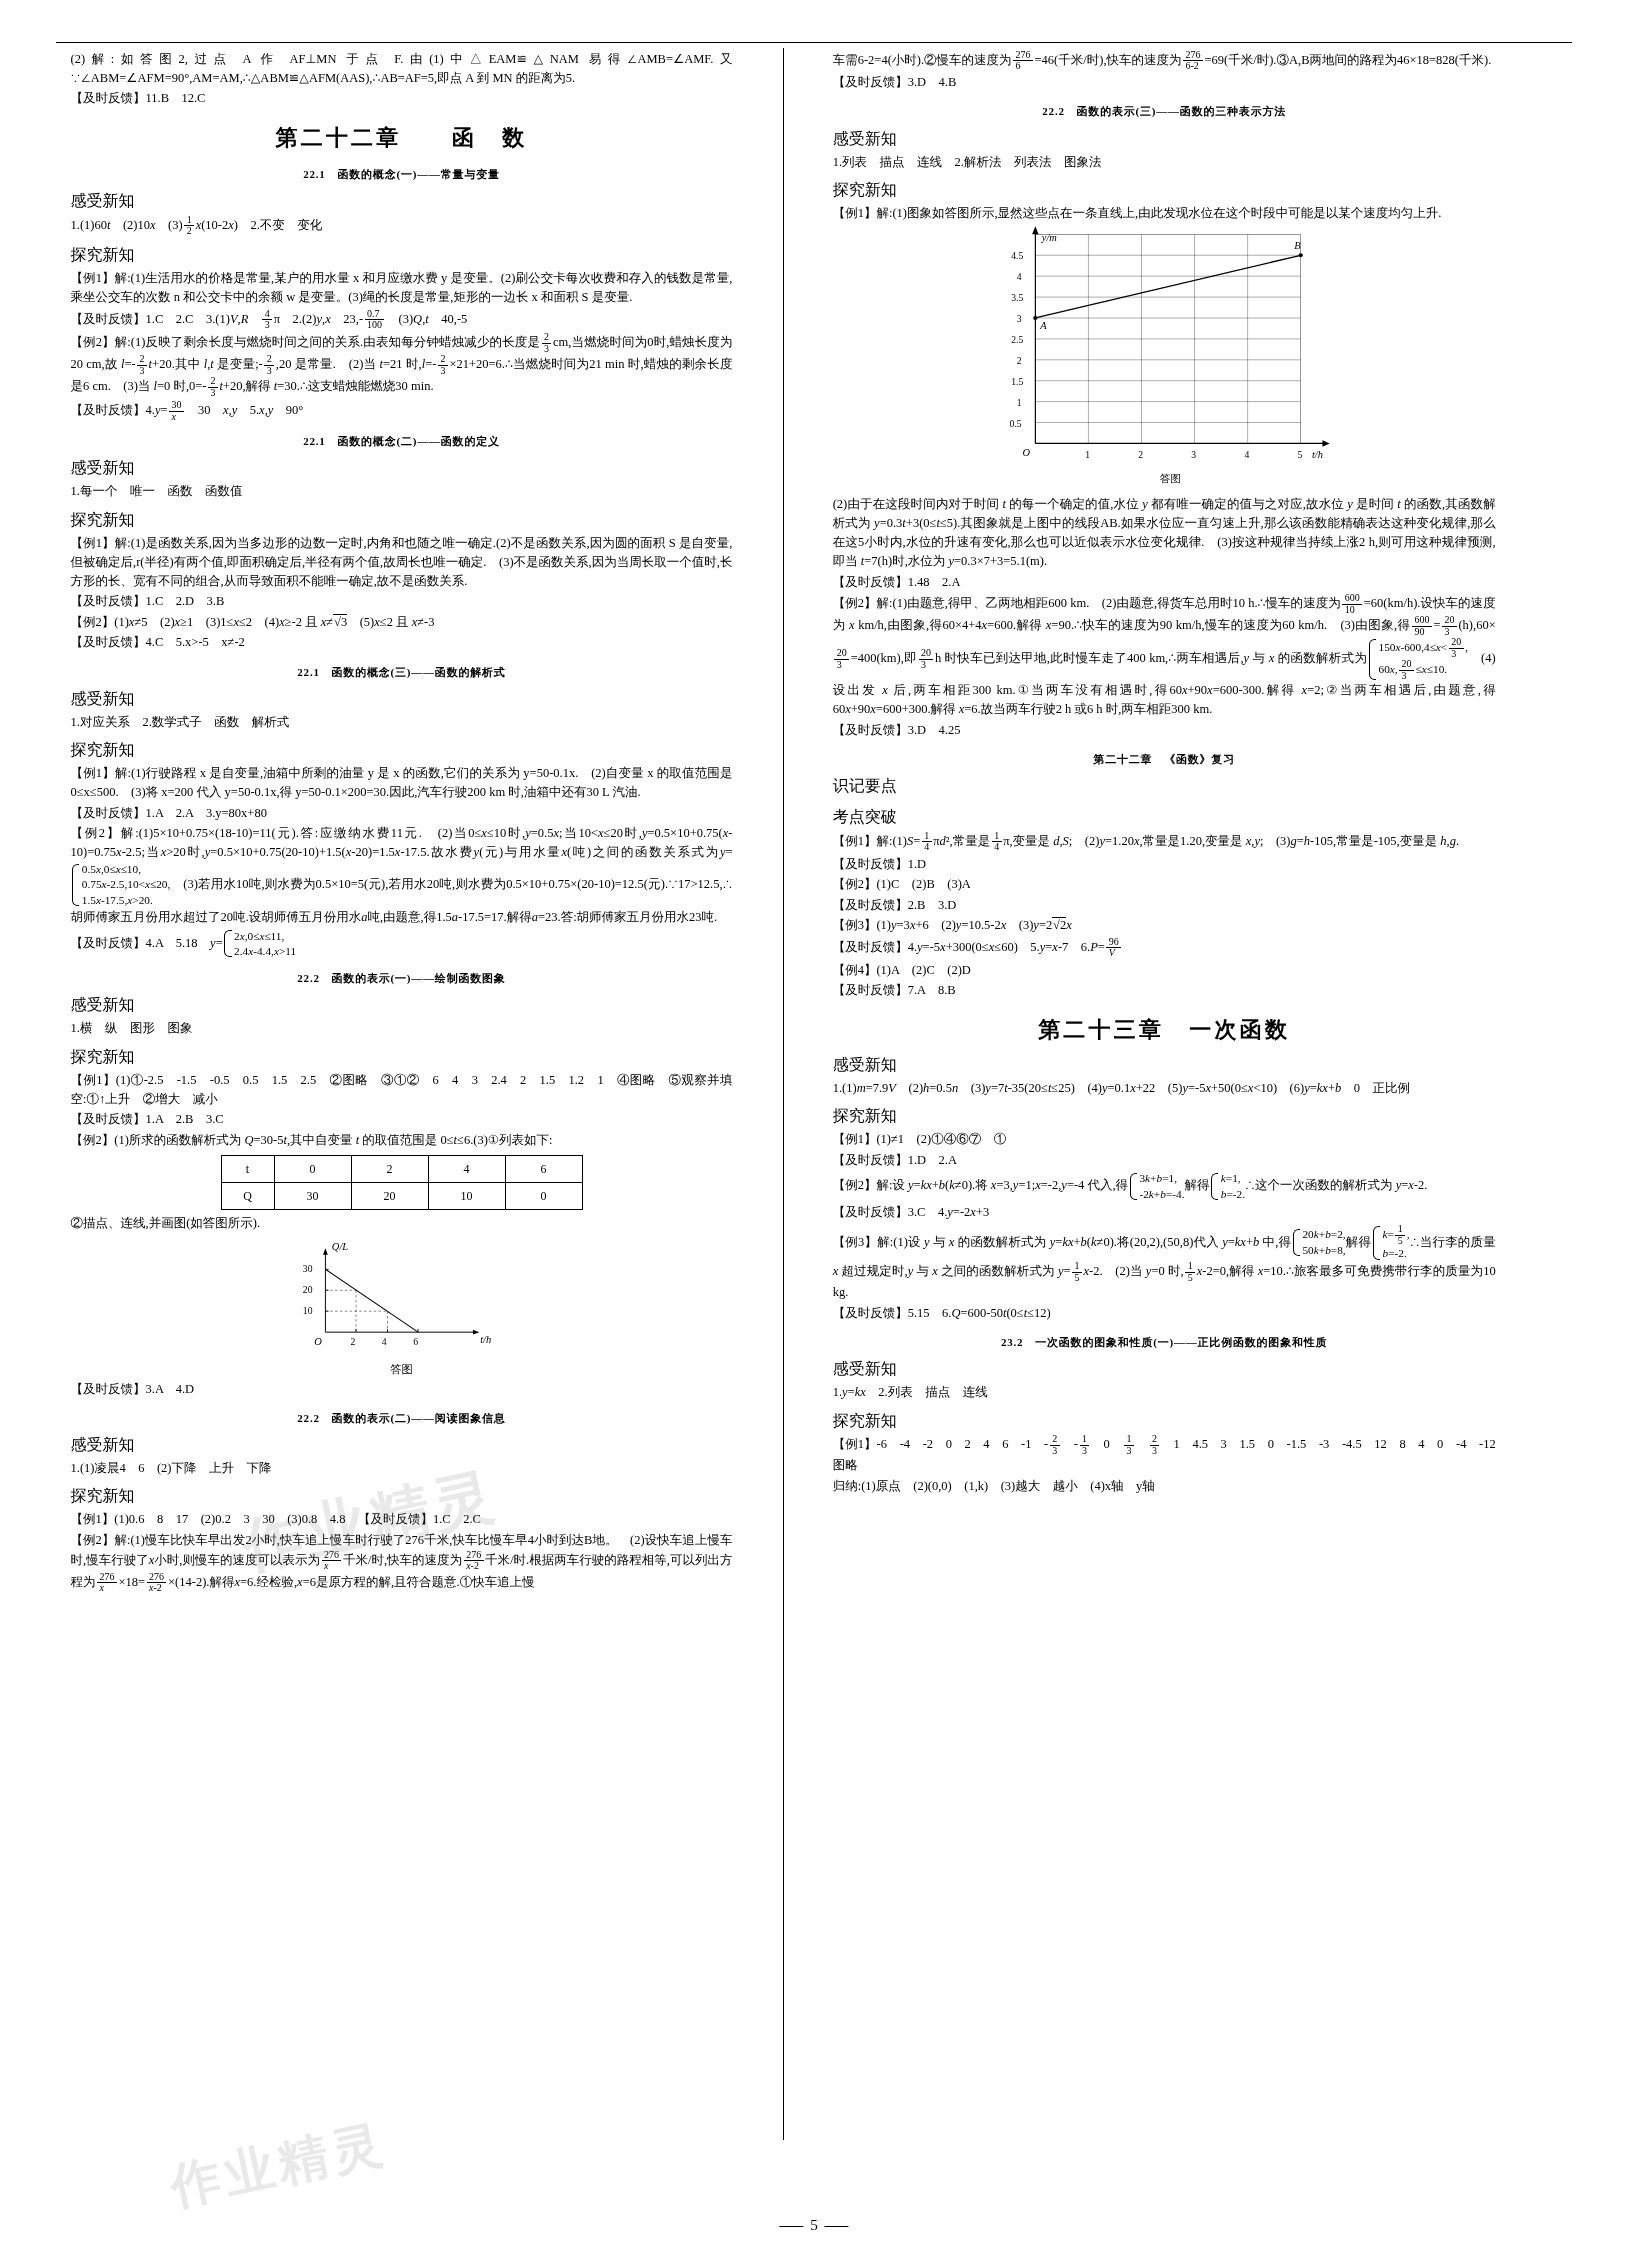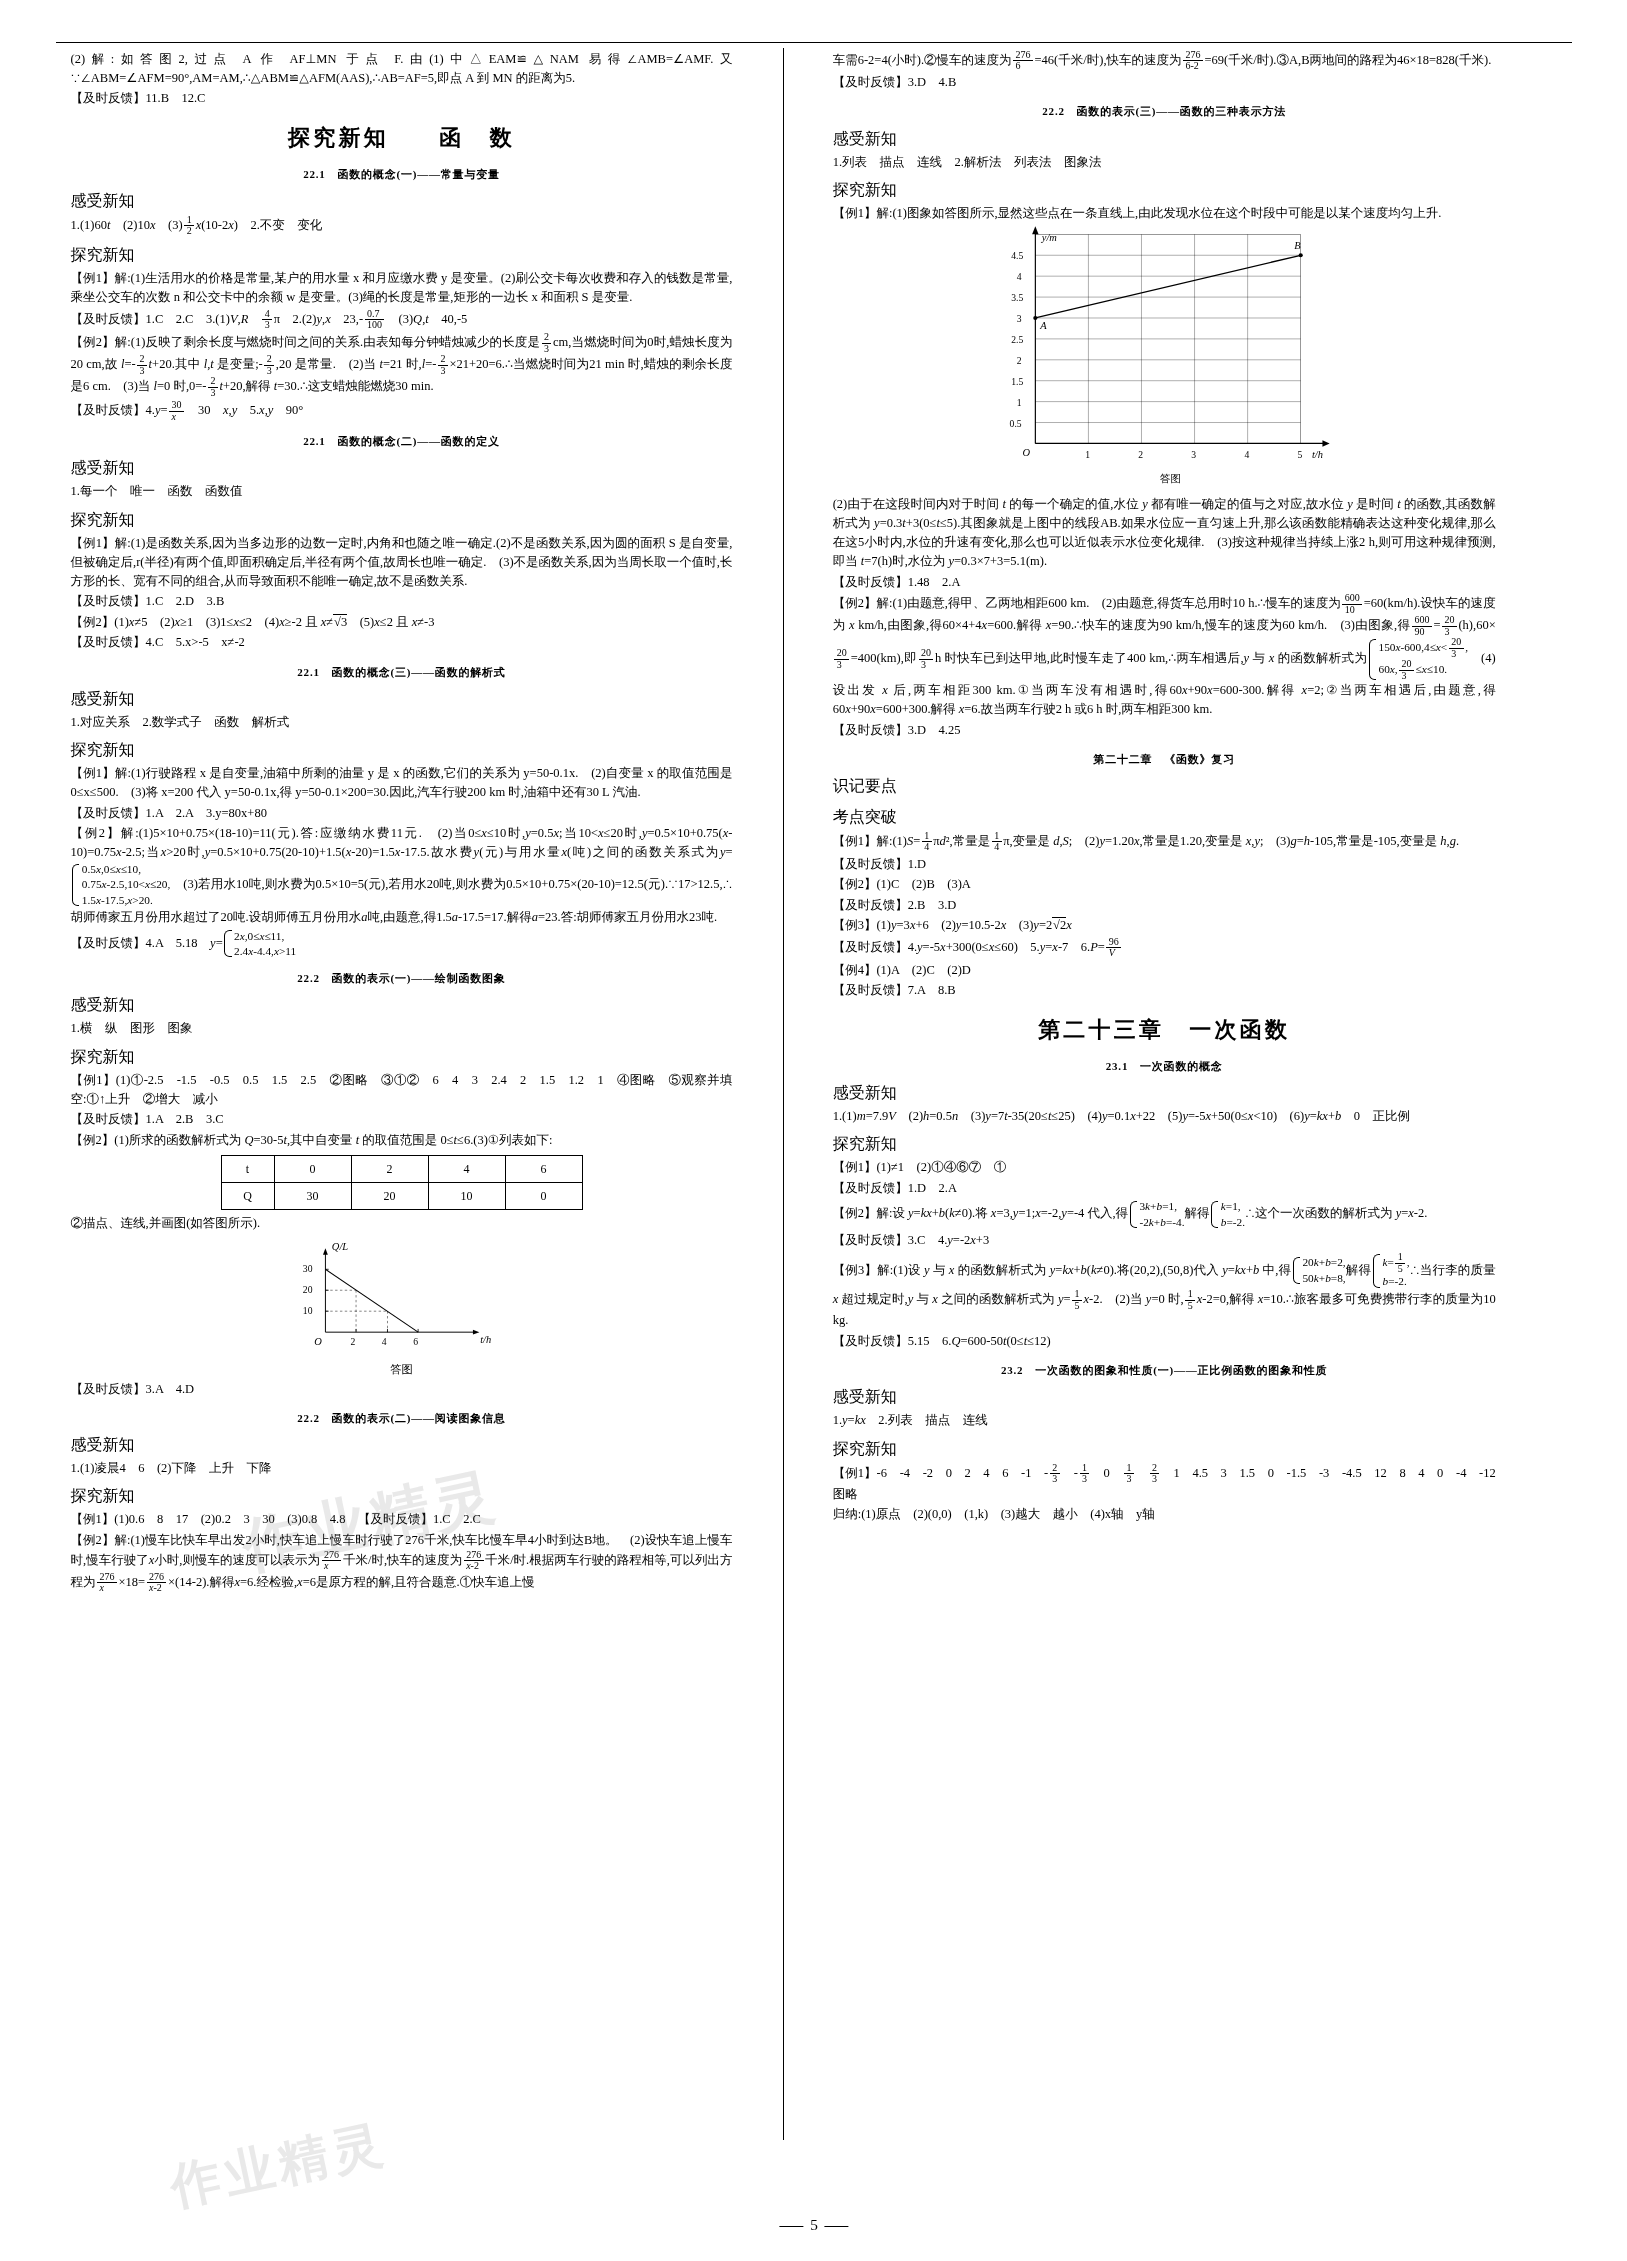--- a/index.html
+++ b/index.html
@@ -40,21 +40,21 @@
 
   <div class="wm wm1">作业精灵</div>
   <div class="wm wm2">作业精灵</div>
 
   <div class="cols">
 
     <div class="col left">
       <p>(2)解:如答图2,过点 A 作 AF⊥MN 于点 F.由(1)中△EAM≌△NAM 易得∠AMB=∠AMF.又∵∠ABM=∠AFM=90°,AM=AM,∴△ABM≌△AFM(AAS),∴AB=AF=5,即点 A 到 MN 的距离为5.</p>
       <p>【及时反馈】11.B　12.C</p>
 
-      <div class="chapter-title">探究新知　　函　数</div>
+      <div class="chapter-title">第二十二章　　函　数</div>
 
       <div class="sec-title">22.1　函数的概念(一)——常量与变量</div>
       <div class="subhead">感受新知</div>
       <p>1.(1)60<i>t</i>　(2)10<i>x</i>　(3)<span class="frac"><span class="num">1</span><span class="den">2</span></span><i>x</i>(10-2<i>x</i>)　2.不变　变化</p>
       <div class="subhead">探究新知</div>
       <p>【例1】解:(1)生活用水的价格是常量,某户的用水量 x 和月应缴水费 y 是变量。(2)刷公交卡每次收费和存入的钱数是常量,乘坐公交车的次数 n 和公交卡中的余额 w 是变量。(3)绳的长度是常量,矩形的一边长 x 和面积 S 是变量.</p>
       <p>【及时反馈】1.C　2.C　3.(1)<i>V</i>,<i>R</i>　<span class="frac"><span class="num">4</span><span class="den">3</span></span>π　2.(2)<i>y</i>,<i>x</i>　23,-<span class="frac"><span class="num">0.7</span><span class="den">100</span></span>　(3)<i>Q</i>,<i>t</i>　40,-5</p>
       <p>【例2】解:(1)反映了剩余长度与燃烧时间之间的关系.由表知每分钟蜡烛减少的长度是<span class="frac"><span class="num">2</span><span class="den">3</span></span>cm,当燃烧时间为0时,蜡烛长度为20 cm,故 <i>l</i>=-<span class="frac"><span class="num">2</span><span class="den">3</span></span><i>t</i>+20.其中 <i>l</i>,<i>t</i> 是变量;-<span class="frac"><span class="num">2</span><span class="den">3</span></span>,20 是常量.　(2)当 <i>t</i>=21 时,<i>l</i>=-<span class="frac"><span class="num">2</span><span class="den">3</span></span>×21+20=6.∴当燃烧时间为21 min 时,蜡烛的剩余长度是6 cm.　(3)当 <i>l</i>=0 时,0=-<span class="frac"><span class="num">2</span><span class="den">3</span></span><i>t</i>+20,解得 <i>t</i>=30.∴这支蜡烛能燃烧30 min.</p>
       <p>【及时反馈】4.<i>y</i>=<span class="frac"><span class="num">30</span><span class="den"><i>x</i></span></span>　30　<i>x</i>,<i>y</i>　5.<i>x</i>,<i>y</i>　90°</p>
 
@@ -213,21 +213,20 @@
       <p>【及时反馈】1.D</p>
       <p>【例2】(1)C　(2)B　(3)A</p>
       <p>【及时反馈】2.B　3.D</p>
       <p>【例3】(1)<i>y</i>=3<i>x</i>+6　(2)<i>y</i>=10.5-2<i>x</i>　(3)<i>y</i>=2<span class="sqrt">√2</span><i>x</i></p>
       <p>【及时反馈】4.<i>y</i>=-5<i>x</i>+300(0≤<i>x</i>≤60)　5.<i>y</i>=<i>x</i>-7　6.<i>P</i>=<span class="frac"><span class="num">96</span><span class="den"><i>V</i></span></span></p>
       <p>【例4】(1)A　(2)C　(2)D</p>
       <p>【及时反馈】7.A　8.B</p>
 
       <div class="chapter-title">第二十三章　一次函数</div>
 
-      <div class="sec-title">23.1　一次函数的概念</div>
       <div class="subhead">感受新知</div>
       <p>1.(1)<i>m</i>=7.9<i>V</i>　(2)<i>h</i>=0.5<i>n</i>　(3)<i>y</i>=7<i>t</i>-35(20≤<i>t</i>≤25)　(4)<i>y</i>=0.1<i>x</i>+22　(5)<i>y</i>=-5<i>x</i>+50(0≤<i>x</i>&lt;10)　(6)<i>y</i>=<i>kx</i>+<i>b</i>　0　正比例</p>
       <div class="subhead">探究新知</div>
       <p>【例1】(1)≠1　(2)①④⑥⑦　①</p>
       <p>【及时反馈】1.D　2.A</p>
       <p>【例2】解:设 <i>y</i>=<i>kx</i>+<i>b</i>(<i>k</i>≠0).将 <i>x</i>=3,<i>y</i>=1;<i>x</i>=-2,<i>y</i>=-4 代入,得<span class="brace"><span class="ln">3<i>k</i>+<i>b</i>=1,</span><span class="ln">-2<i>k</i>+<i>b</i>=-4.</span></span>解得<span class="brace"><span class="ln"><i>k</i>=1,</span><span class="ln"><i>b</i>=-2.</span></span>∴这个一次函数的解析式为 <i>y</i>=<i>x</i>-2.</p>
       <p>【及时反馈】3.C　4.<i>y</i>=-2<i>x</i>+3</p>
       <p>【例3】解:(1)设 <i>y</i> 与 <i>x</i> 的函数解析式为 <i>y</i>=<i>kx</i>+<i>b</i>(<i>k</i>≠0).将(20,2),(50,8)代入 <i>y</i>=<i>kx</i>+<i>b</i> 中,得<span class="brace"><span class="ln">20<i>k</i>+<i>b</i>=2,</span><span class="ln">50<i>k</i>+<i>b</i>=8,</span></span>解得<span class="brace"><span class="ln"><i>k</i>=<span class="frac"><span class="num">1</span><span class="den">5</span></span>,</span><span class="ln"><i>b</i>=-2.</span></span>∴当行李的质量 <i>x</i> 超过规定时,<i>y</i> 与 <i>x</i> 之间的函数解析式为 <i>y</i>=<span class="frac"><span class="num">1</span><span class="den">5</span></span><i>x</i>-2.　(2)当 <i>y</i>=0 时,<span class="frac"><span class="num">1</span><span class="den">5</span></span><i>x</i>-2=0,解得 <i>x</i>=10.∴旅客最多可免费携带行李的质量为10 kg.</p>
       <p>【及时反馈】5.15　6.<i>Q</i>=600-50<i>t</i>(0≤<i>t</i>≤12)</p>
 

